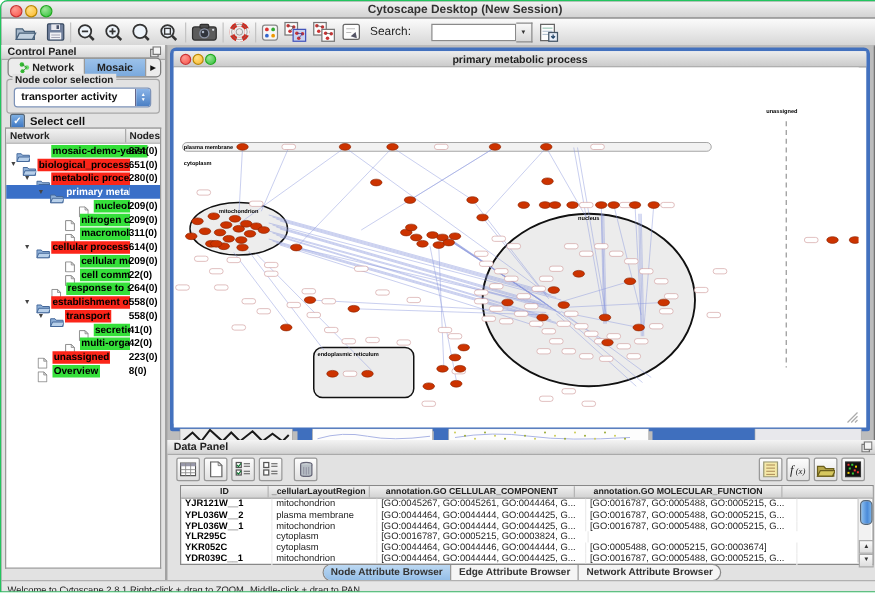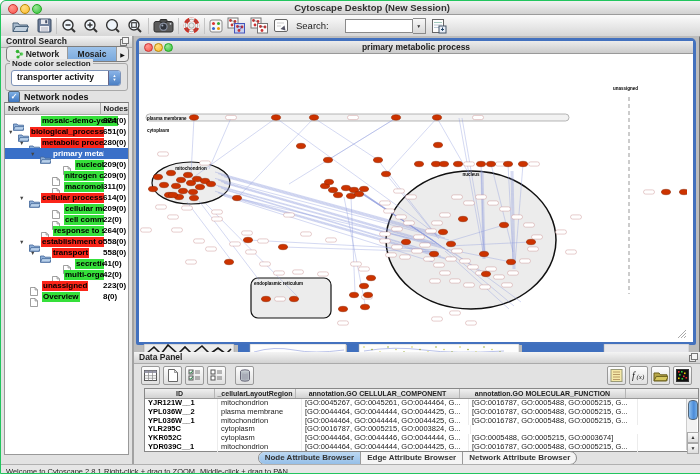--- a/index.html
+++ b/index.html
@@ -223,21 +223,21 @@
           <line x1="3" y1="4.5" x2="11" y2="4.5" stroke="#8ba" stroke-width="0.8"></line>
           <line x1="3" y1="7" x2="11" y2="7" stroke="#abc" stroke-width="0.8"></line>
           <line x1="3" y1="9.5" x2="11" y2="9.5" stroke="#abc" stroke-width="0.8"></line>
           <rect x="8" y="8" width="7" height="7" fill="#e8eef8" stroke="#456"></rect>
           <path d="M11.5,9.5 v3 m-1.5,-1.5 l1.5,1.5 1.5,-1.5" stroke="#246" stroke-width="1" fill="none"></path>
         </svg>
       </span>
   </div>
 
   <div id="controlpanel">
-    <div class="panelhead"><span>Control Search</span>
+    <div class="panelhead"><span>Control Panel</span>
       <span class="floatic"><svg width="9" height="9">
             <rect x="0.5" y="2.5" width="6" height="6" fill="#e8e8e8" stroke="#777"></rect>
             <rect x="2.5" y="0.5" width="6" height="6" fill="#f5f5f5" stroke="#777"></rect>
           </svg></span>
     </div>
     <div id="tabrow">
       <div class="tabseg" id="tab-network">
           <svg width="9" height="10">
             <circle cx="2.5" cy="2.5" r="1.8" fill="#3b3"></circle>
             <circle cx="6.5" cy="5" r="1.8" fill="#6d6"></circle>
@@ -257,21 +257,21 @@
       <div id="combo">
         <div class="cval">transporter activity</div>
         <div class="cstep">
             <span>▲</span>
             <span>▼</span>
           </div>
       </div>
     </div>
     <div id="checkrow">
       <div id="checkbox">✓</div>
-      <div id="checklbl">Network nodes</div>
+      <div id="checklbl">Select cell</div>
     </div>
     <div id="treebox">
       <div id="treeheader">
         <div id="th-network">Network</div>
         <div id="th-nodes">Nodes</div>
       </div>
       <div id="treerows">
           <div class="trow">
             <span class="ticon" style="left:8px"><svg width="11" height="9">
                 <path d="M0.5,2 h3.5 l1,1.2 h5.5 v5 h-10 z" fill="#8fb0d8" stroke="#44689a" stroke-width="0.8"></path>

